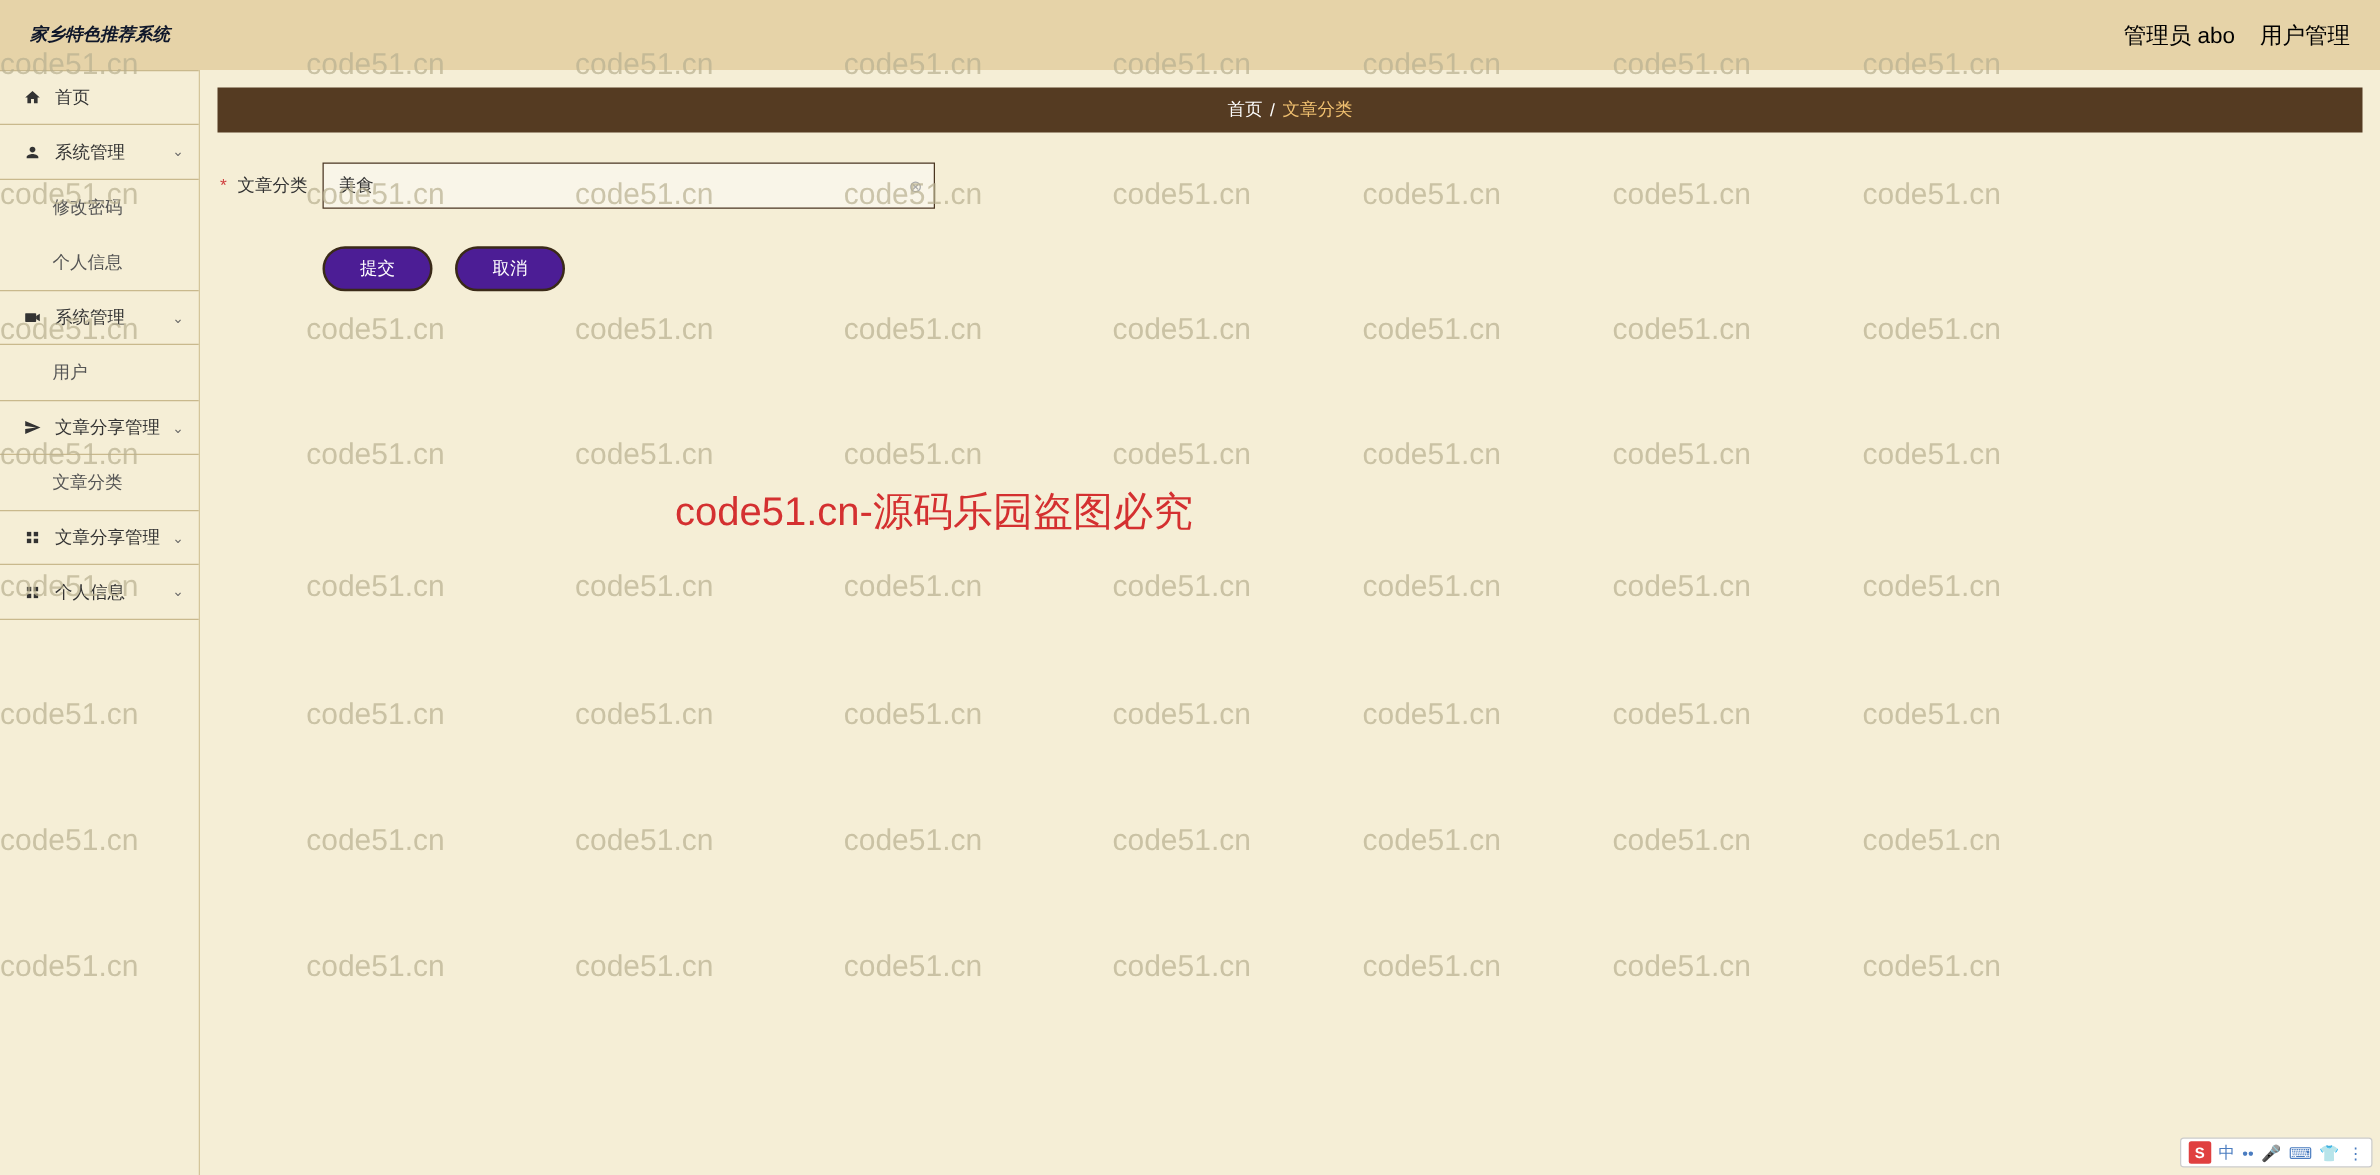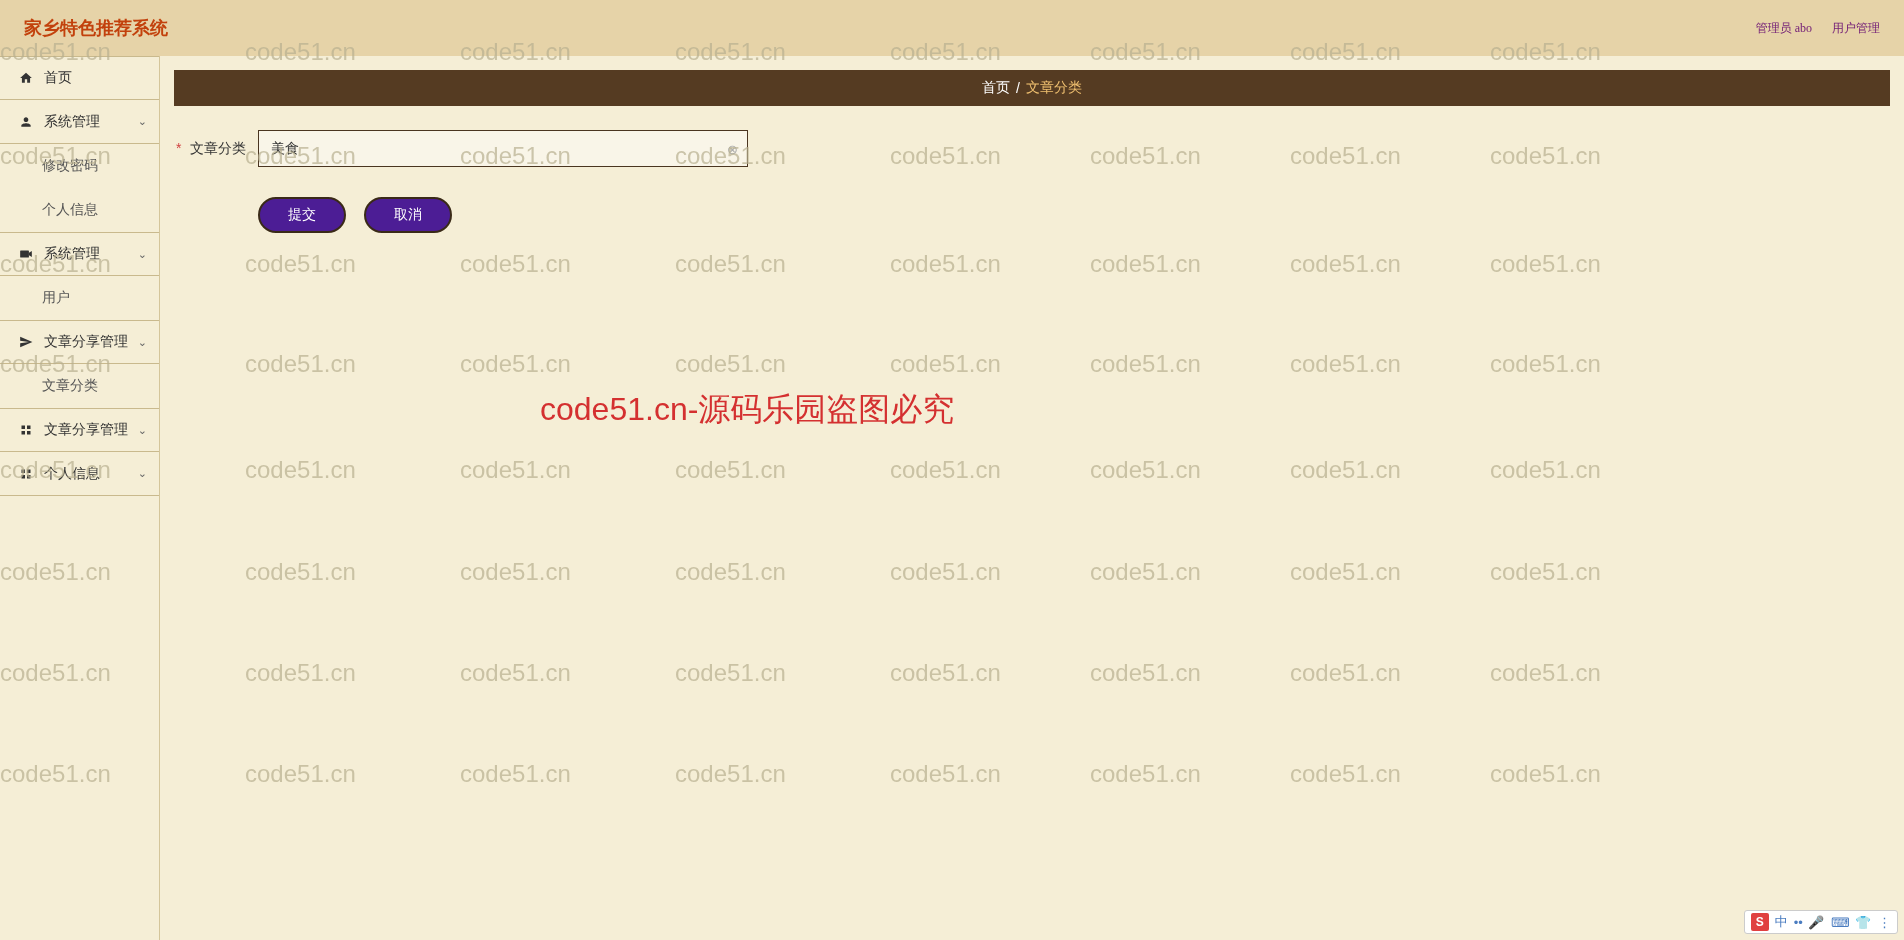--- a/index.html
+++ b/index.html
@@ -1,21 +1,21 @@
 <!DOCTYPE html>
 <html><head>
 <meta charset="utf-8">
 <style>
 * { margin: 0; padding: 0; box-sizing: border-box; }
 body { font-family: "Microsoft YaHei", Arial, sans-serif; background: #f5eed6; width: 1904px; height: 940px; overflow: hidden; position: relative; }
 
 .header { height: 56px; background: #e6d3a8; display: flex; align-items: center; justify-content: space-between; padding: 0 24px; }
-.header-title { font-size: 18px; font-weight: bold; color: #c2410c; }
+.header-title { font-size: 14px; font-weight: bold; color: #0f172a; font-style: italic; }
 .header-right { display: flex; gap: 20px; align-items: center; }
-.header-link { font-size: 12px; color: #701a75; cursor: pointer; font-family: Liberation Serif, serif; }
+.header-link { font-size: 18px; color: #000000; cursor: pointer; }
 
 .container { display: flex; height: calc(100% - 56px); }
 
 .sidebar { width: 160px; background: #f5eed6; border-right: 1px solid #d4c59a; }
 .menu-item { height: 44px; display: flex; align-items: center; padding: 0 18px; font-size: 14px; color: #333; cursor: pointer; border-bottom: 1px solid #c9b98d; position: relative; }
 .menu-item.top-border { border-top: 1px solid #c9b98d; }
 .menu-icon { width: 16px; height: 16px; margin-right: 10px; display: flex; align-items: center; justify-content: center; font-size: 13px; }
 .menu-chevron { position: absolute; right: 12px; font-size: 11px; color: #666; }
 .submenu-item { height: 44px; display: flex; align-items: center; padding-left: 42px; font-size: 14px; color: #555; cursor: pointer; }
 

